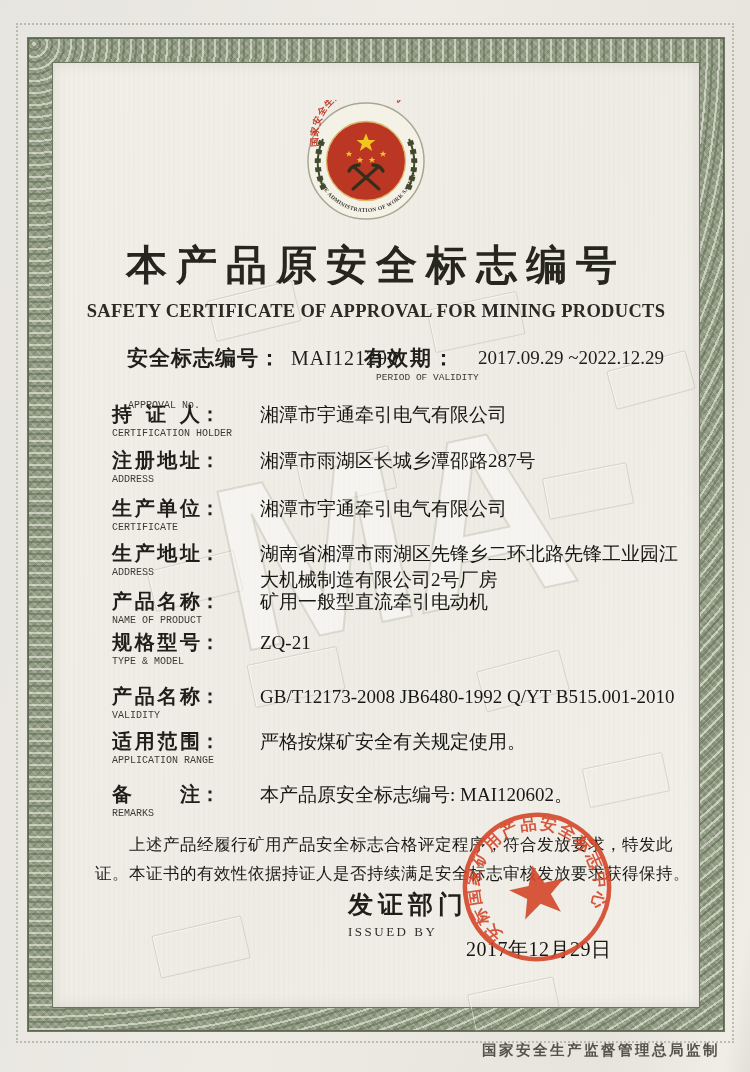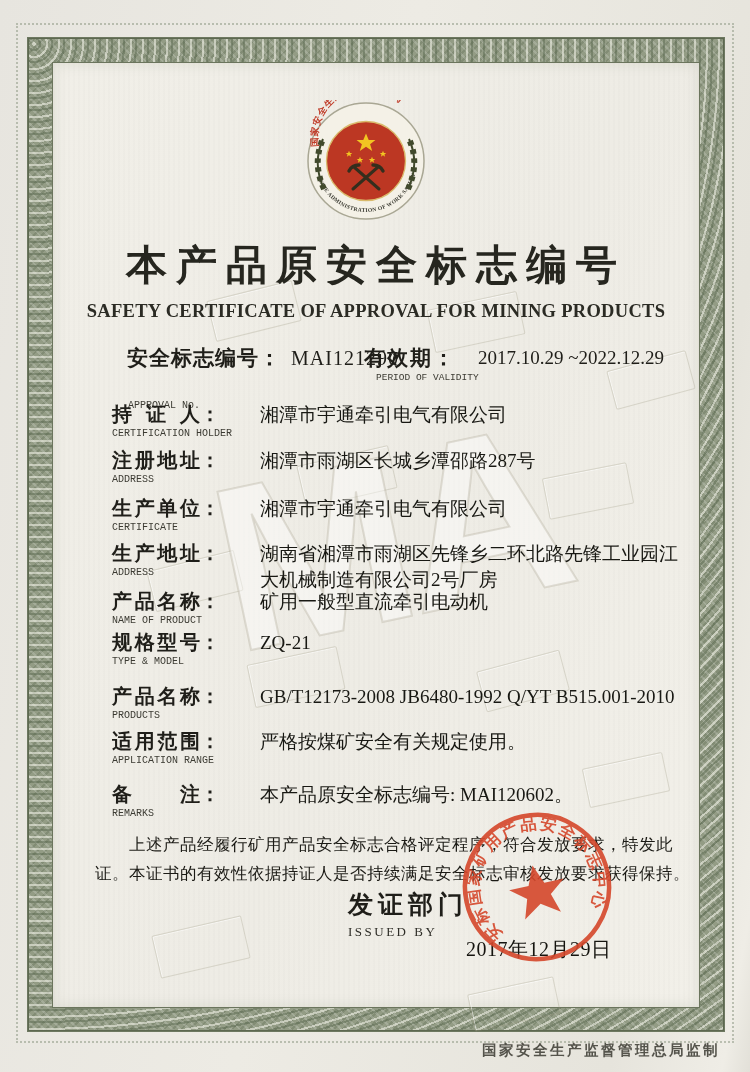--- a/index.html
+++ b/index.html
@@ -163,21 +163,21 @@
 
   <div class="title-zh">本产品原安全标志编号</div>
   <div class="title-en">SAFETY CERTIFICATE OF APPROVAL FOR MINING PRODUCTS</div>
 
   <div class="hdr">
     <span class="zh1">安全标志编号：</span>
     <span class="en1">APPROVAL No.</span>
     <span class="val1">MAI121290</span>
     <span class="zh2">有效期：</span>
     <span class="en2">PERIOD OF VALIDITY</span>
-    <span class="val2">2017.10.29 ~2022.12.29</span>
+    <span class="val2">2017.09.29 ~2022.12.29</span>
   </div>
 
   <div class="field" style="top:401px">
     <div class="flabel"><span class="zh">持证人</span><span class="colon">：</span>
       <div class="en">CERTIFICATION HOLDER</div></div>
     <div class="fvalue">湘潭市宇通牵引电气有限公司</div>
   </div>
 
   <div class="field" style="top:447px">
     <div class="flabel"><span class="zh">注册地址</span><span class="colon">：</span>
@@ -204,21 +204,21 @@
   </div>
 
   <div class="field" style="top:629px">
     <div class="flabel"><span class="zh">规格型号</span><span class="colon">：</span>
       <div class="en">TYPE &amp; MODEL</div></div>
     <div class="fvalue">ZQ-21</div>
   </div>
 
   <div class="field" style="top:683px">
     <div class="flabel"><span class="zh">产品名称</span><span class="colon">：</span>
-      <div class="en">PRODUCTS</div></div>
+      <div class="en">VALIDITY</div></div>
     <div class="fvalue">GB/T12173-2008 JB6480-1992 Q/YT B515.001-2010</div>
   </div>
 
   <div class="field" style="top:728px">
     <div class="flabel"><span class="zh">适用范围</span><span class="colon">：</span>
       <div class="en">APPLICATION RANGE</div></div>
     <div class="fvalue">严格按煤矿安全有关规定使用。</div>
   </div>
 
   <div class="field" style="top:781px">

